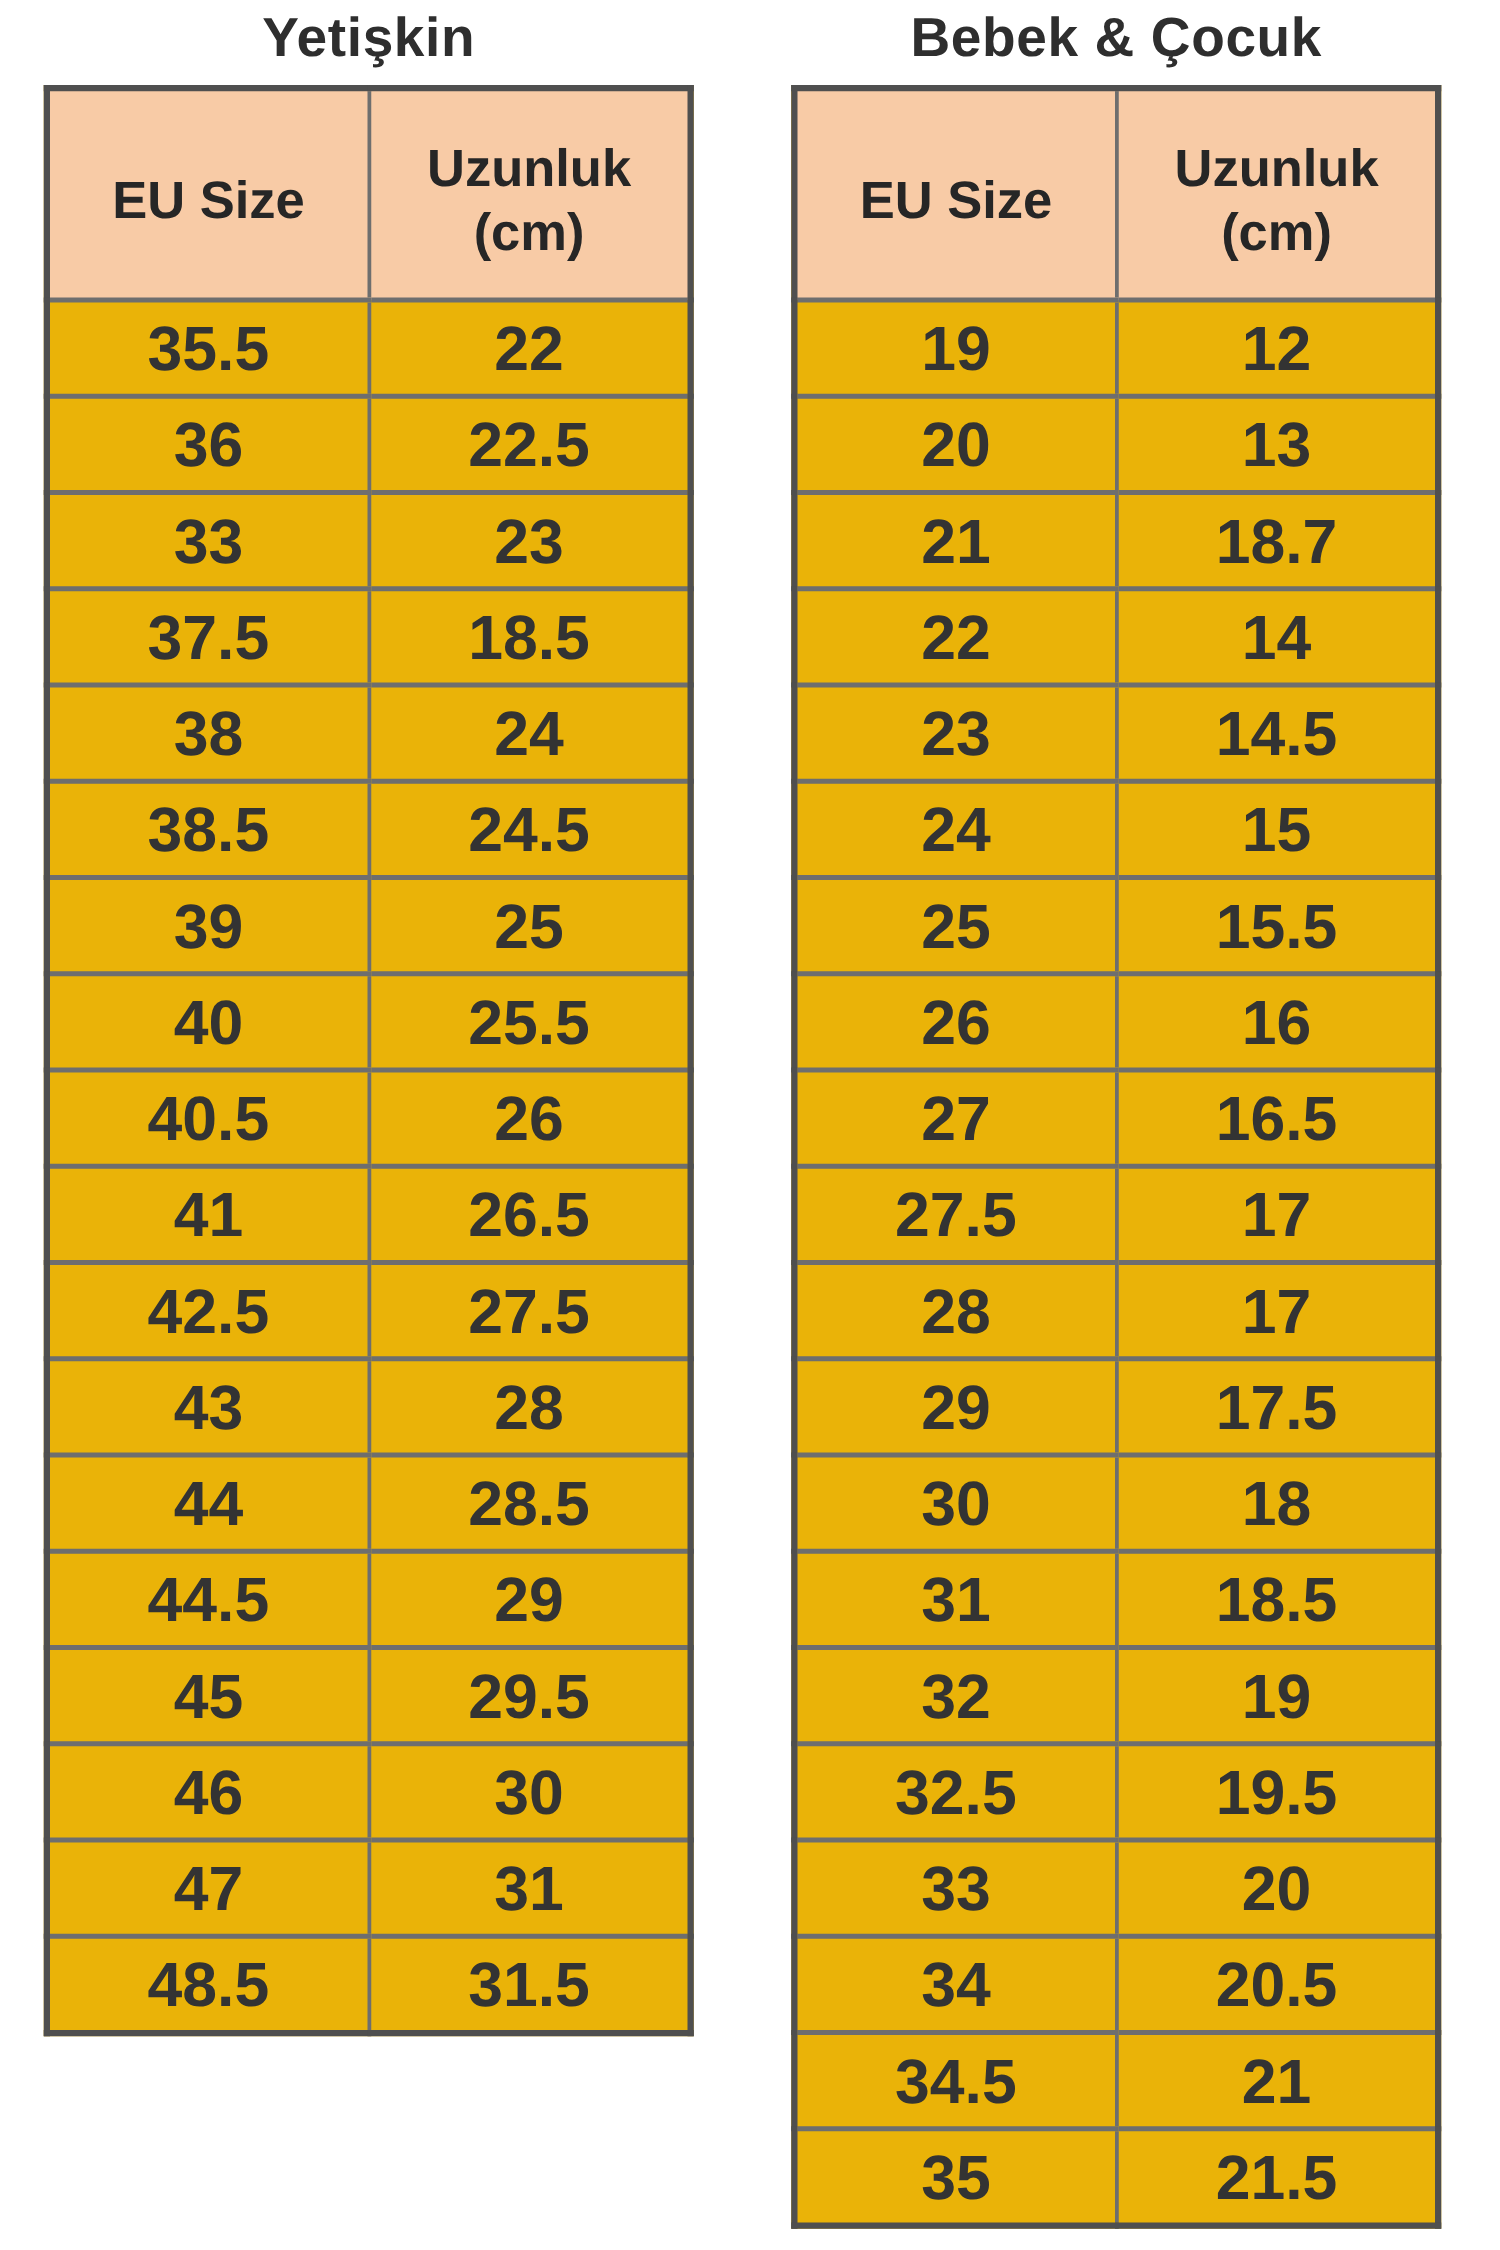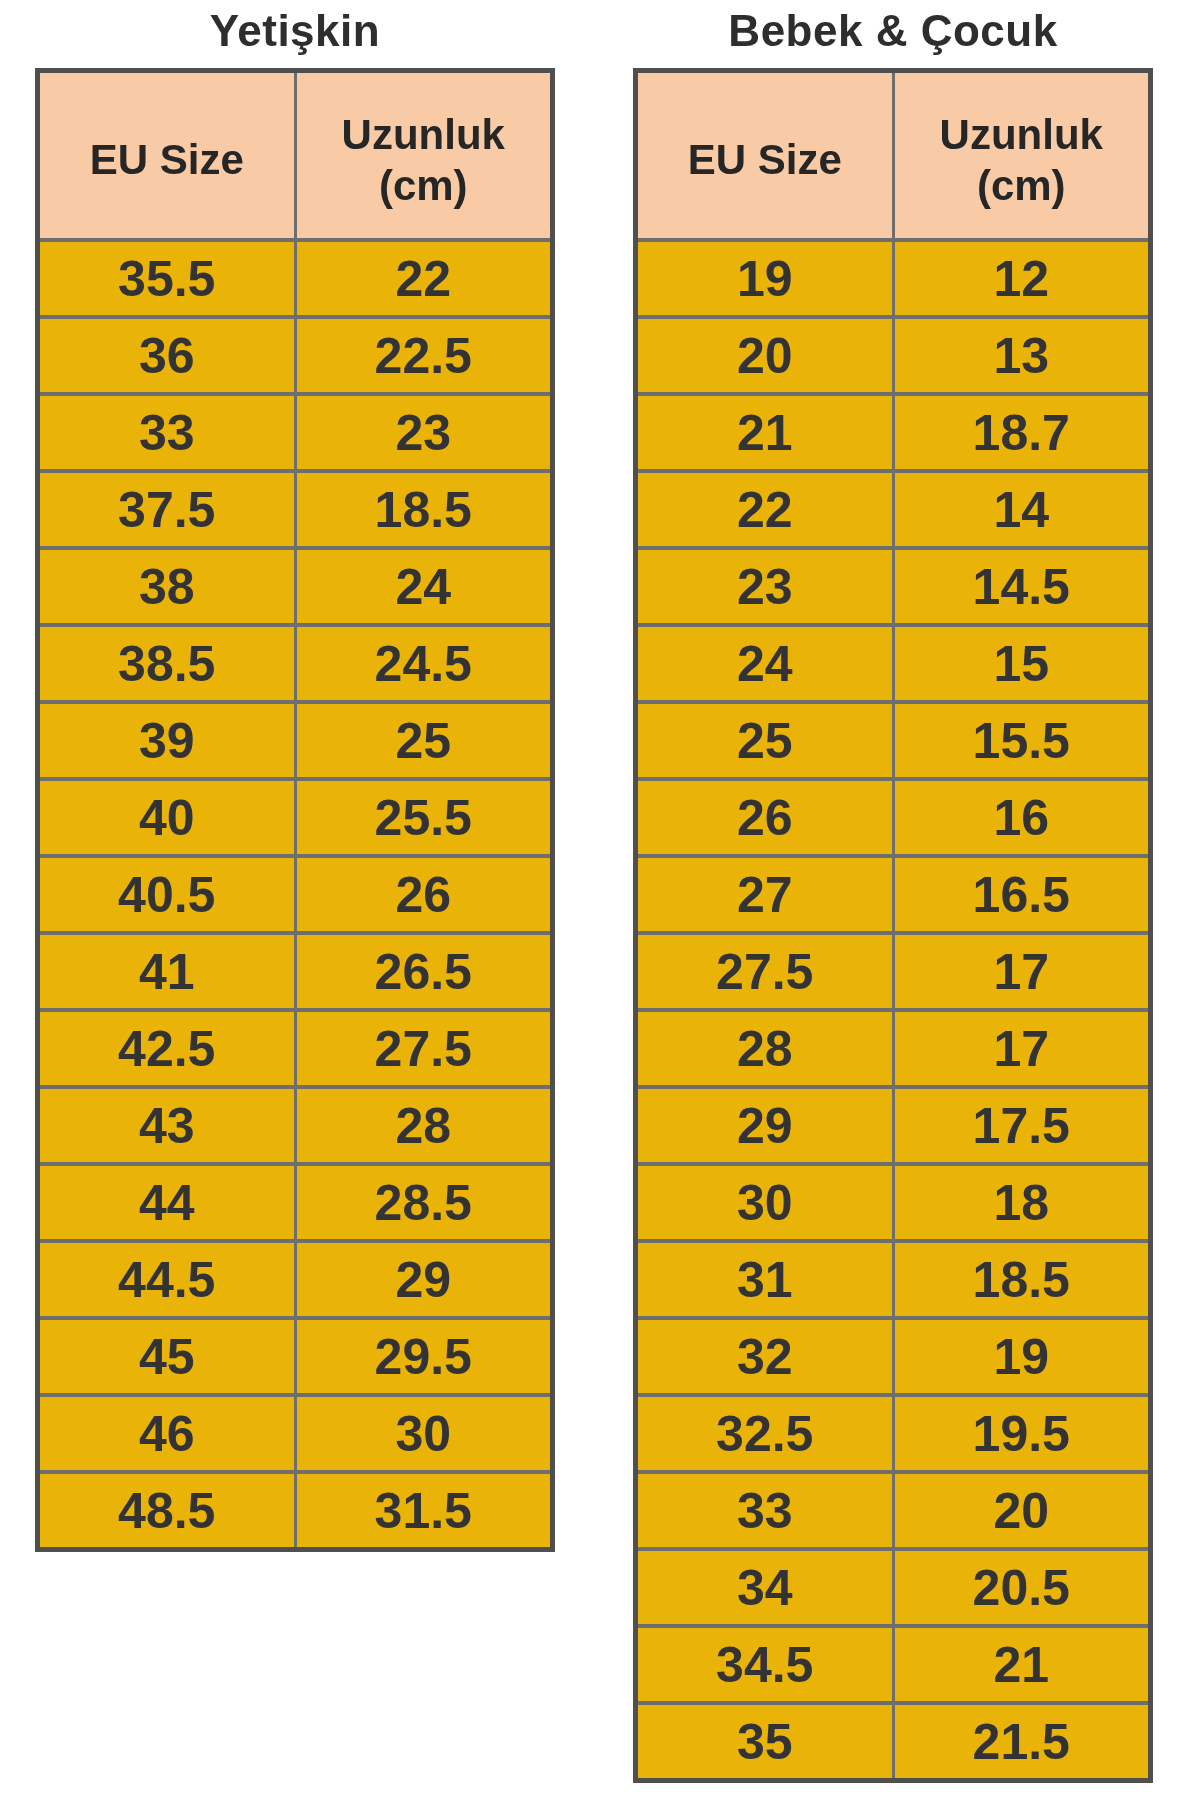--- a/index.html
+++ b/index.html
@@ -140,20 +140,24 @@
           </tr>
           <tr>
             <td>45</td>
             <td>29.5</td>
           </tr>
           <tr>
             <td>46</td>
             <td>30</td>
           </tr>
           <tr>
+            <td>47</td>
+            <td>31</td>
+          </tr>
+          <tr>
             <td>48.5</td>
             <td>31.5</td>
           </tr>
         </tbody>
     </table>
   </section>
 
   <section class="twrap">
     <div class="title">Bebek &amp; Çocuk</div>
     <table>

